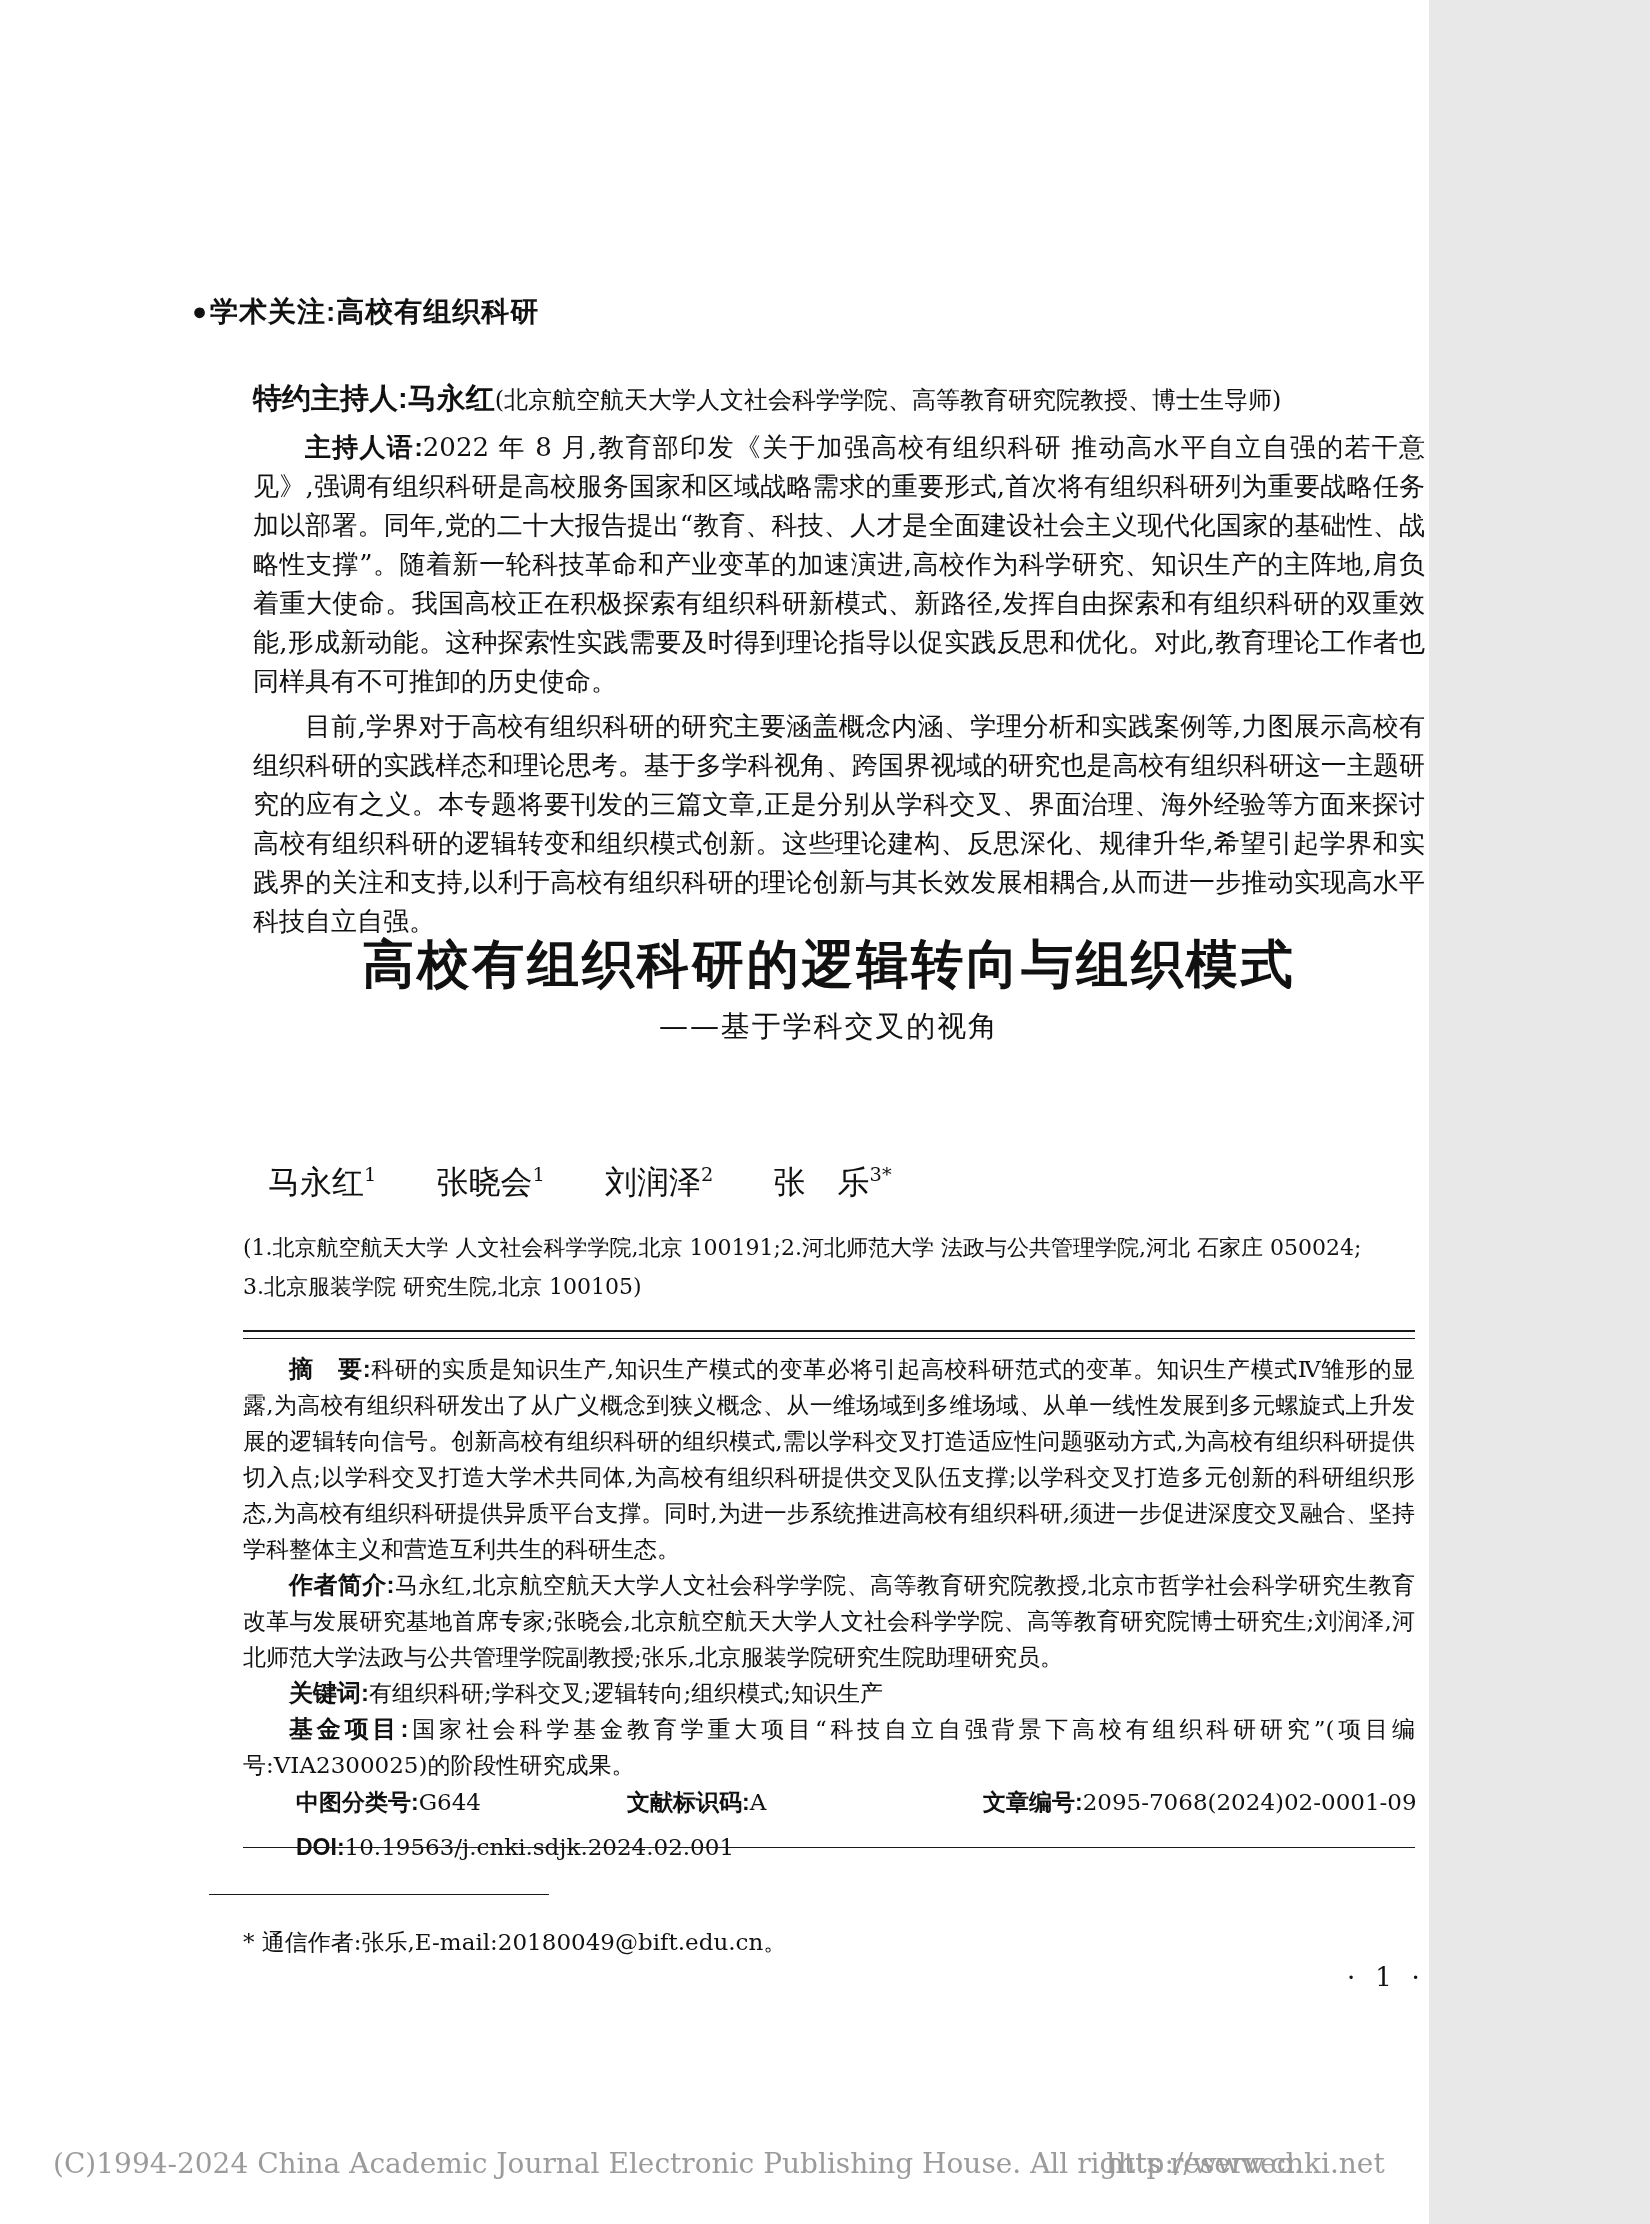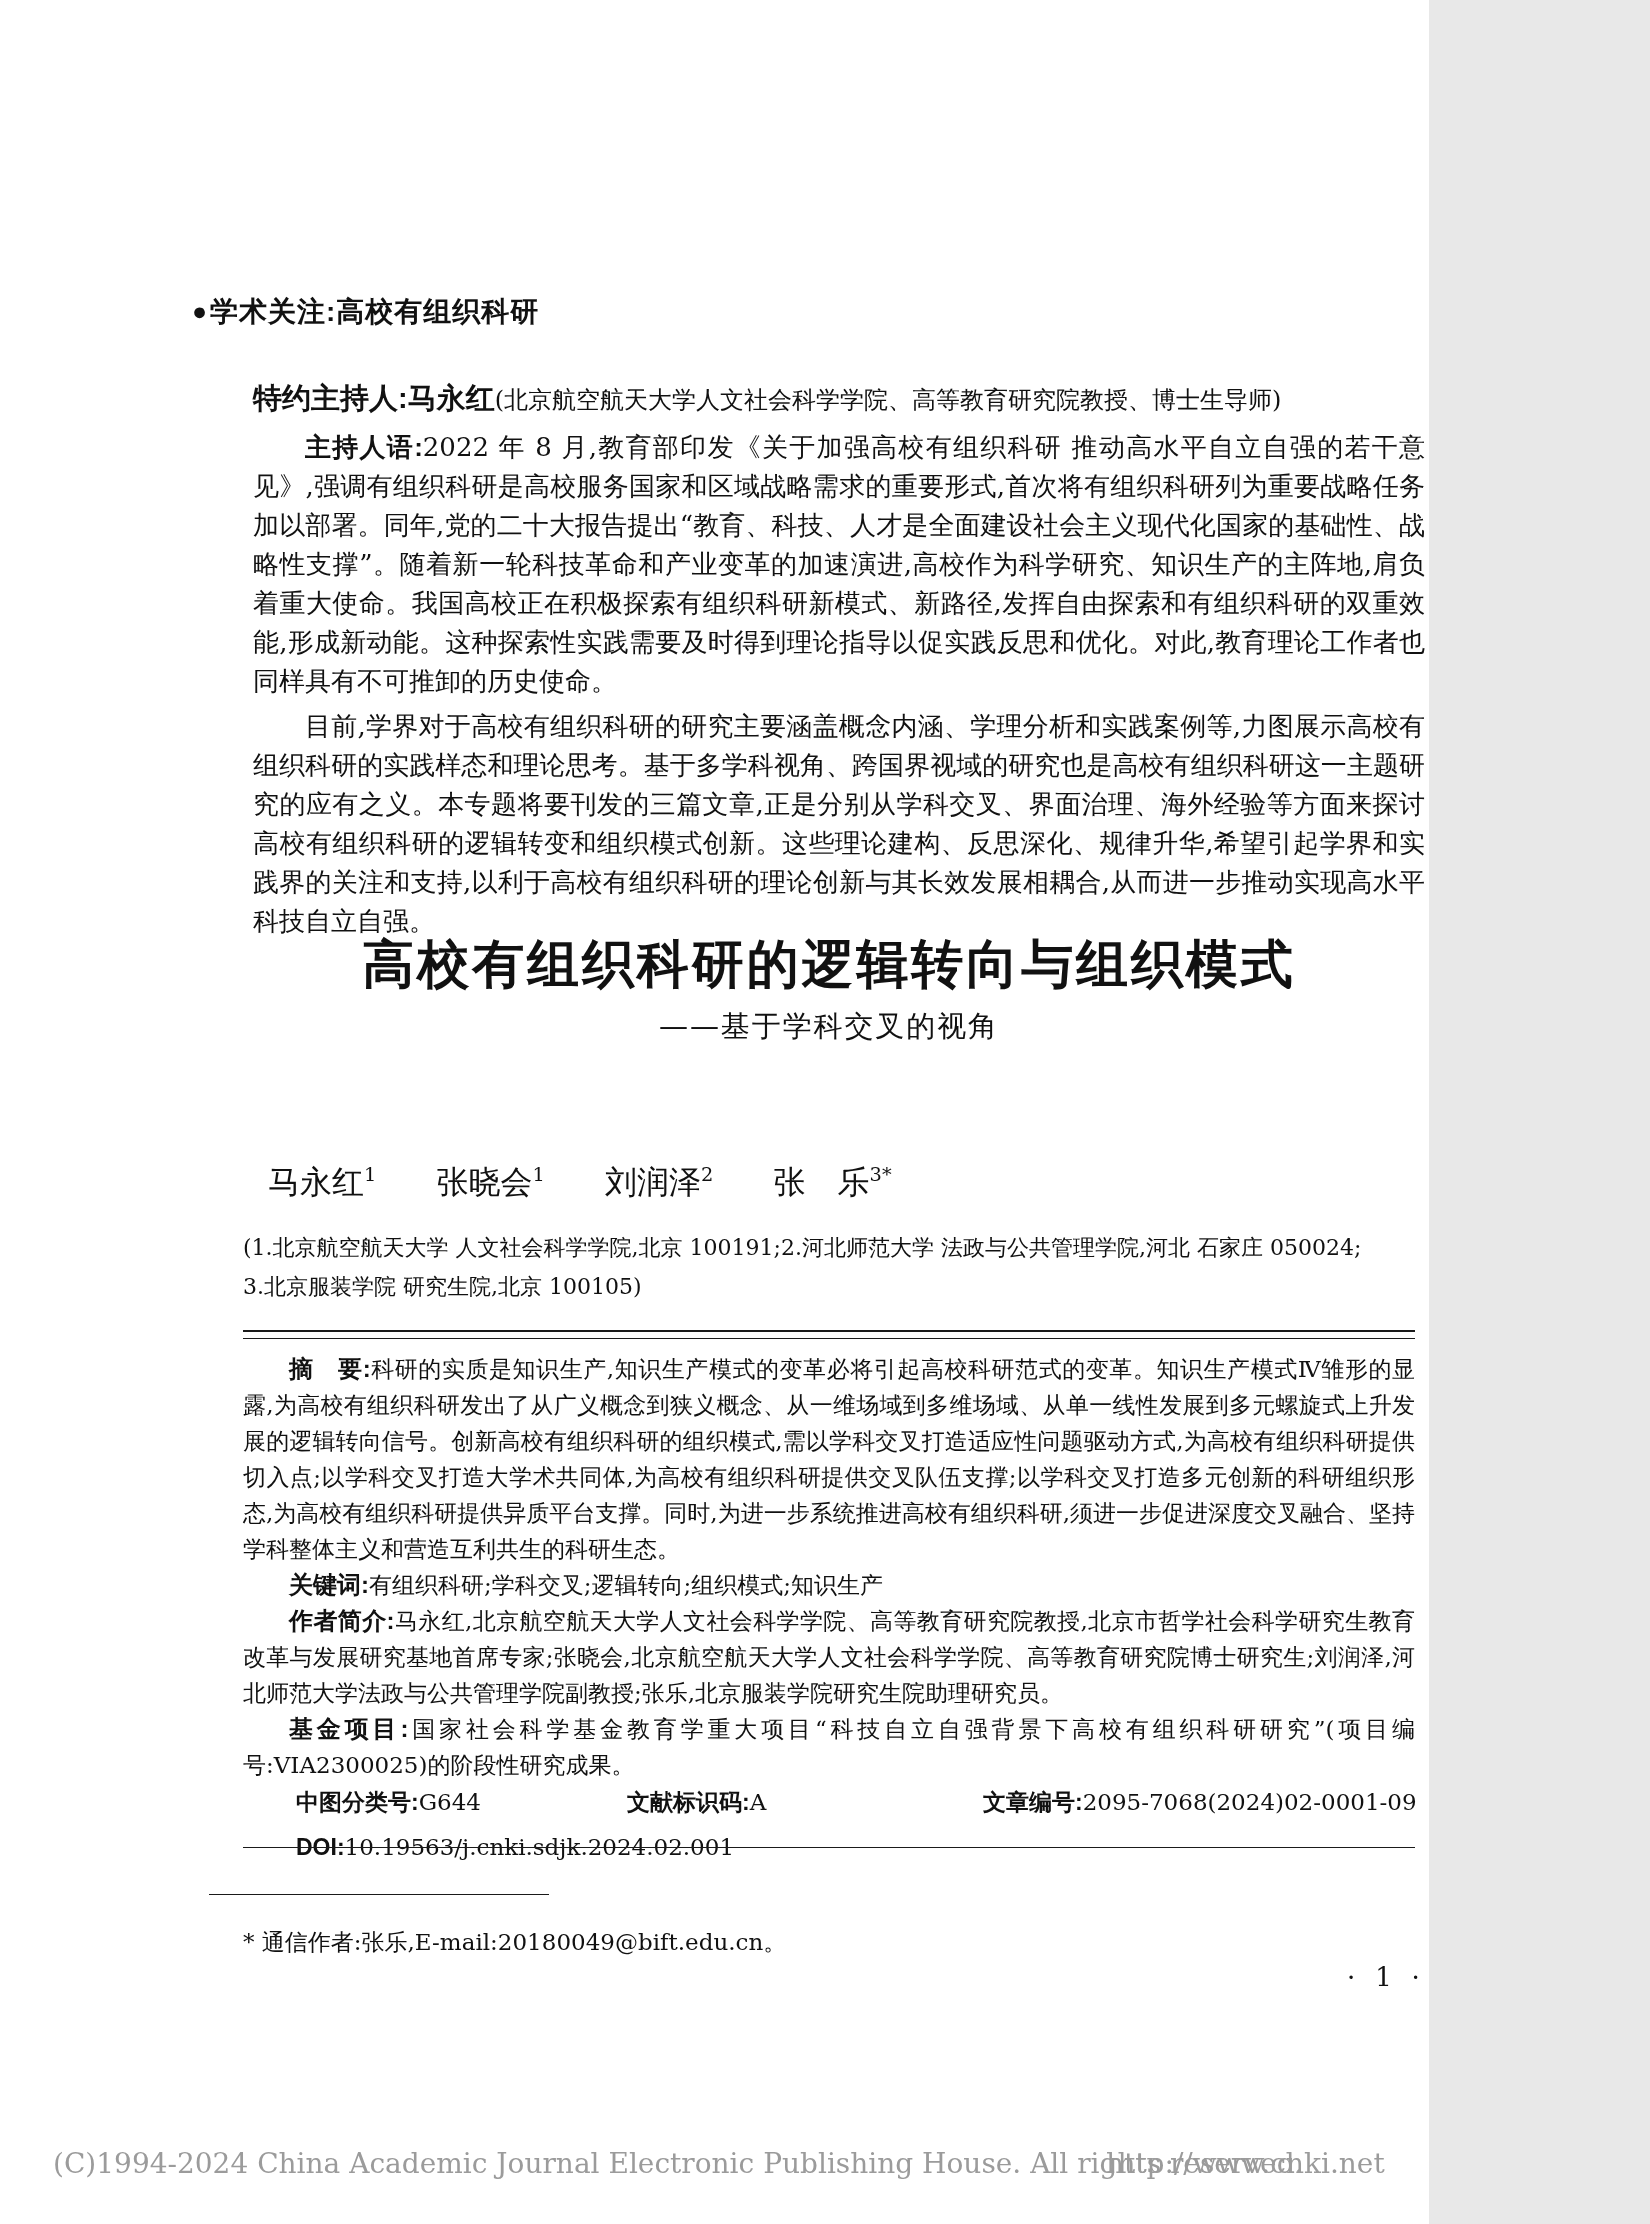--- a/index.html
+++ b/index.html
@@ -130,22 +130,22 @@
 
   <div class="affiliations">
     <div>(1.北京航空航天大学 人文社会科学学院,北京 100191;2.河北师范大学 法政与公共管理学院,河北 石家庄 050024;</div>
     <div>3.北京服装学院 研究生院,北京 100105)</div>
   </div>
 
   <div class="rule-double"></div>
 
   <div class="meta-block">
     <p><span class="hei lbl">摘　要:</span><span>科研的实质是知识生产,知识生产模式的变革必将引起高校科研范式的变革。知识生产模式Ⅳ雏形的显露,为高校有组织科研发出了从广义概念到狭义概念、从一维场域到多维场域、从单一线性发展到多元螺旋式上升发展的逻辑转向信号。创新高校有组织科研的组织模式,需以学科交叉打造适应性问题驱动方式,为高校有组织科研提供切入点;以学科交叉打造大学术共同体,为高校有组织科研提供交叉队伍支撑;以学科交叉打造多元创新的科研组织形态,为高校有组织科研提供异质平台支撑。同时,为进一步系统推进高校有组织科研,须进一步促进深度交叉融合、坚持学科整体主义和营造互利共生的科研生态。</span></p>
+    <p><span class="hei lbl">作者简介:</span><span>马永红,北京航空航天大学人文社会科学学院、高等教育研究院教授,北京市哲学社会科学研究生教育改革与发展研究基地首席专家;张晓会,北京航空航天大学人文社会科学学院、高等教育研究院博士研究生;刘润泽,河北师范大学法政与公共管理学院副教授;张乐,北京服装学院研究生院助理研究员。</span></p>
     <p><span class="hei lbl">关键词:</span><span>有组织科研;学科交叉;逻辑转向;组织模式;知识生产</span></p>
-    <p><span class="hei lbl">作者简介:</span><span>马永红,北京航空航天大学人文社会科学学院、高等教育研究院教授,北京市哲学社会科学研究生教育改革与发展研究基地首席专家;张晓会,北京航空航天大学人文社会科学学院、高等教育研究院博士研究生;刘润泽,河北师范大学法政与公共管理学院副教授;张乐,北京服装学院研究生院助理研究员。</span></p>
     <p><span class="hei lbl">基金项目:</span><span>国家社会科学基金教育学重大项目“科技自立自强背景下高校有组织科研研究”(项目编号:VIA2300025)的阶段性研究成果。</span></p>
 
     <div class="clc-row">
       <span class="item i1"><span class="hei">中图分类号:</span><span>G644</span></span>
       <span class="item i2"><span class="hei">文献标识码:</span><span>A</span></span>
       <span class="item i3"><span class="hei">文章编号:</span><span>2095-7068(2024)02-0001-09</span></span>
     </div>
 
     <div class="doi-row"><span class="hei">DOI:</span><span>10.19563/j.cnki.sdjk.2024.02.001</span></div>
   </div>

